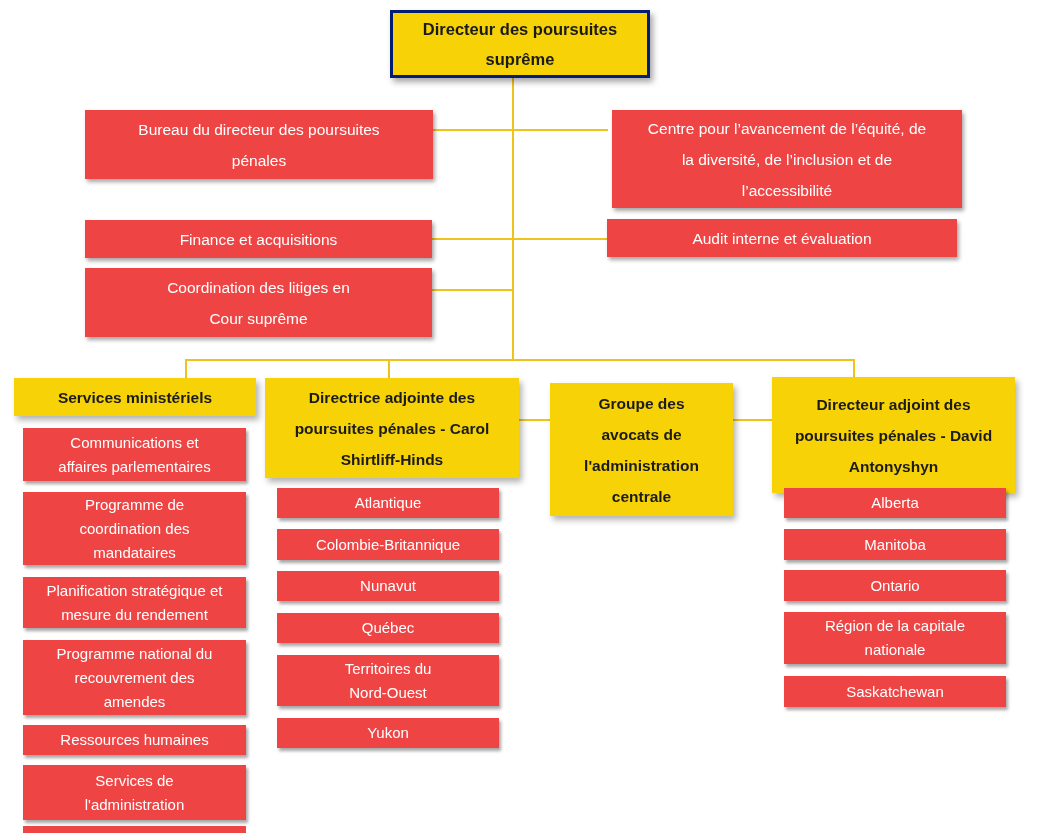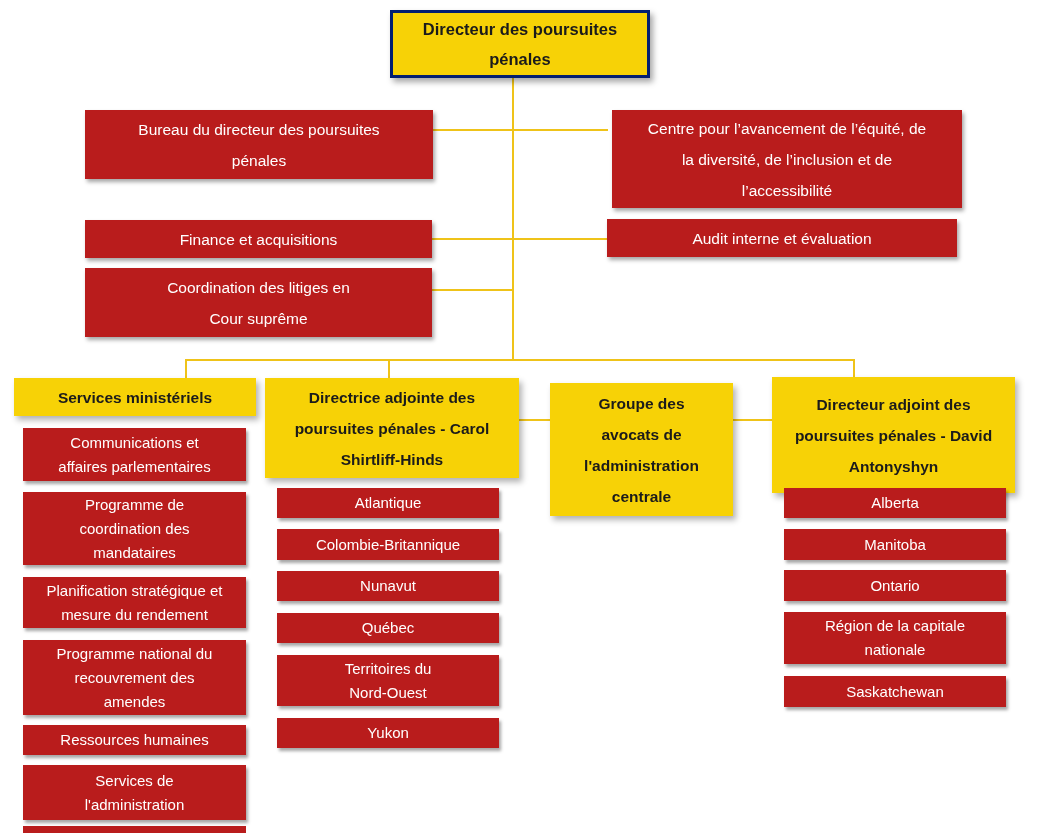--- a/index.html
+++ b/index.html
@@ -5,21 +5,21 @@
   html,body{margin:0;padding:0;background:#ffffff;}
   #stage{
     position:relative;width:1039px;height:833px;background:#ffffff;overflow:hidden;
     font-family:"Liberation Sans","DejaVu Sans",sans-serif;
   }
   .box{
     position:absolute;display:flex;align-items:center;justify-content:center;
     text-align:center;box-sizing:border-box;
   }
   .navy{
-    background:#b91c1c;color:#ffffff;font-size:15.5px;line-height:31px;
+    background:#ef4444;color:#ffffff;font-size:15.5px;line-height:31px;
     box-shadow:2px 3px 4px rgba(0,0,0,0.35);
   }
   .navy.child{font-size:15px;line-height:24px;box-shadow:2px 3px 3px rgba(0,0,0,0.35);}
   .yellow{
     background:#F7D206;color:#1B1B1B;font-weight:bold;font-size:15.5px;line-height:31px;
     box-shadow:3px 4px 6px rgba(0,0,0,0.30);
   }
   .yellow.root{border:3px solid #021E70;font-size:16.5px;line-height:30px;box-shadow:3px 4px 6px rgba(0,0,0,0.35);}
   .txt{display:inline-block;}
   .line{position:absolute;background:#EFC319;}
@@ -38,21 +38,21 @@
   <div class="line h" style="left:513px;top:238px;width:95px"></div>
   <div class="line h" style="left:432px;top:289px;width:81px"></div>
   <div class="line h" style="left:185px;top:359px;width:670px"></div>
   <div class="line v" style="left:185px;top:359px;height:20px"></div>
   <div class="line v" style="left:388px;top:359px;height:20px"></div>
   <div class="line v" style="left:853px;top:359px;height:19px"></div>
   <div class="line h" style="left:510px;top:419px;width:41px"></div>
   <div class="line h" style="left:732px;top:419px;width:41px"></div>
 
   <div class="box yellow root" style="left:390px;top:10px;width:260px;height:68px">
-    <span class="txt" style="max-width:240px">Directeur des poursuites pénales</span>
+    <span class="txt" style="max-width:240px">Directeur des poursuites suprême</span>
   </div>
 
   <div class="box navy" style="left:85px;top:110px;width:348px;height:69px">
     <span class="txt" style="max-width:290px">Bureau du directeur des poursuites pénales</span>
   </div>
 
   <div class="box navy" style="left:612px;top:110px;width:350px;height:98px">
     <span class="txt" style="max-width:280px">Centre pour l’avancement de l’équité, de la diversité, de l’inclusion et de l’accessibilité</span>
   </div>
 

